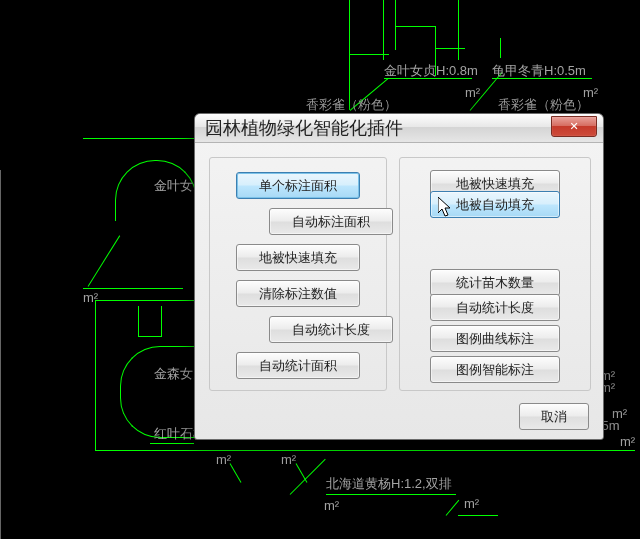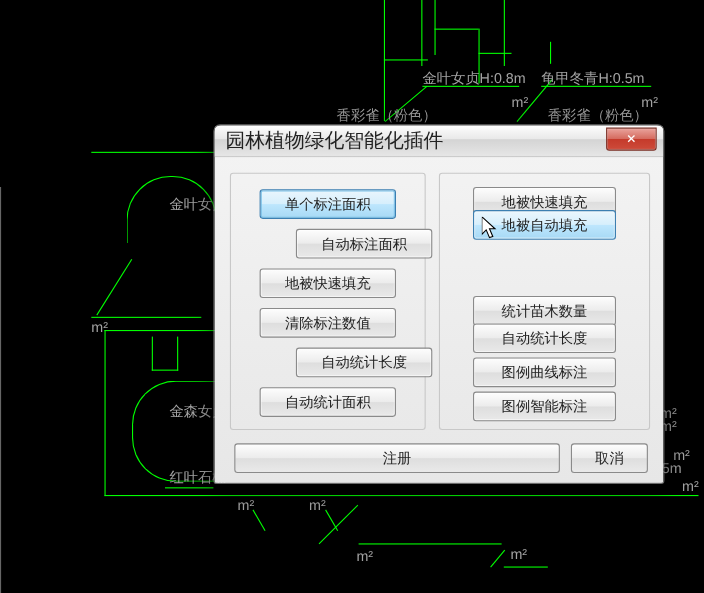--- a/index.html
+++ b/index.html
@@ -73,20 +73,21 @@
   <div class="cad-label m2" style="left:83px;top:290px;">m²</div>
   <div class="cad-label" style="left:154px;top:366px;">金森女贞</div>
   <div class="cad-label" style="left:154px;top:426px;">红叶石楠</div>
   <div class="cad-label m2" style="left:600px;top:368px;">m²</div>
   <div class="cad-label m2" style="left:600px;top:380px;">m²</div>
   <div class="cad-label m2" style="left:612px;top:406px;">m²</div>
   <div class="cad-label" style="left:598px;top:418px;">.5m</div>
   <div class="cad-label m2" style="left:620px;top:434px;">m²</div>
   <div class="cad-label m2" style="left:216px;top:452px;">m²</div>
   <div class="cad-label m2" style="left:281px;top:452px;">m²</div>
+  <div class="cad-label" style="left:326px;top:476px;">北海道黄杨H:1.2,双排</div>
   <div class="cad-label m2" style="left:324px;top:498px;">m²</div>
   <div class="cad-label m2" style="left:464px;top:496px;">m²</div>
 </div>
 
 <div class="dialog">
   <div class="titlebar">
     <span class="title-text">园林植物绿化智能化插件</span>
     <div class="close-btn">
       <span>✕</span>
     </div>
@@ -104,21 +105,20 @@
 
     <div class="group right">
       <div class="btn" style="left:30px;top:12px;width:128px;">地被快速填充</div>
       <div class="btn hover" style="left:30px;top:33px;width:128px;">地被自动填充</div>
       <div class="btn" style="left:30px;top:111px;width:128px;">统计苗木数量</div>
       <div class="btn" style="left:30px;top:136px;width:128px;">自动统计长度</div>
       <div class="btn" style="left:30px;top:167px;width:128px;">图例曲线标注</div>
       <div class="btn" style="left:30px;top:198px;width:128px;">图例智能标注</div>
     </div>
 
-    <div class="footer-btn reg-btn">注册</div>
     <div class="footer-btn cancel-btn">取消</div>
 
     <div class="cursor" style="left:243px;top:54px;">
       <svg width="16" height="22" viewBox="0 0 16 22">
         <path d="M0 0 L0 16 L4 12 L7 19 L10 18 L7 11 L12 11 Z" fill="#fff" stroke="#000" stroke-width="1"></path>
       </svg>
     </div>
 
   </div>
 </div>

